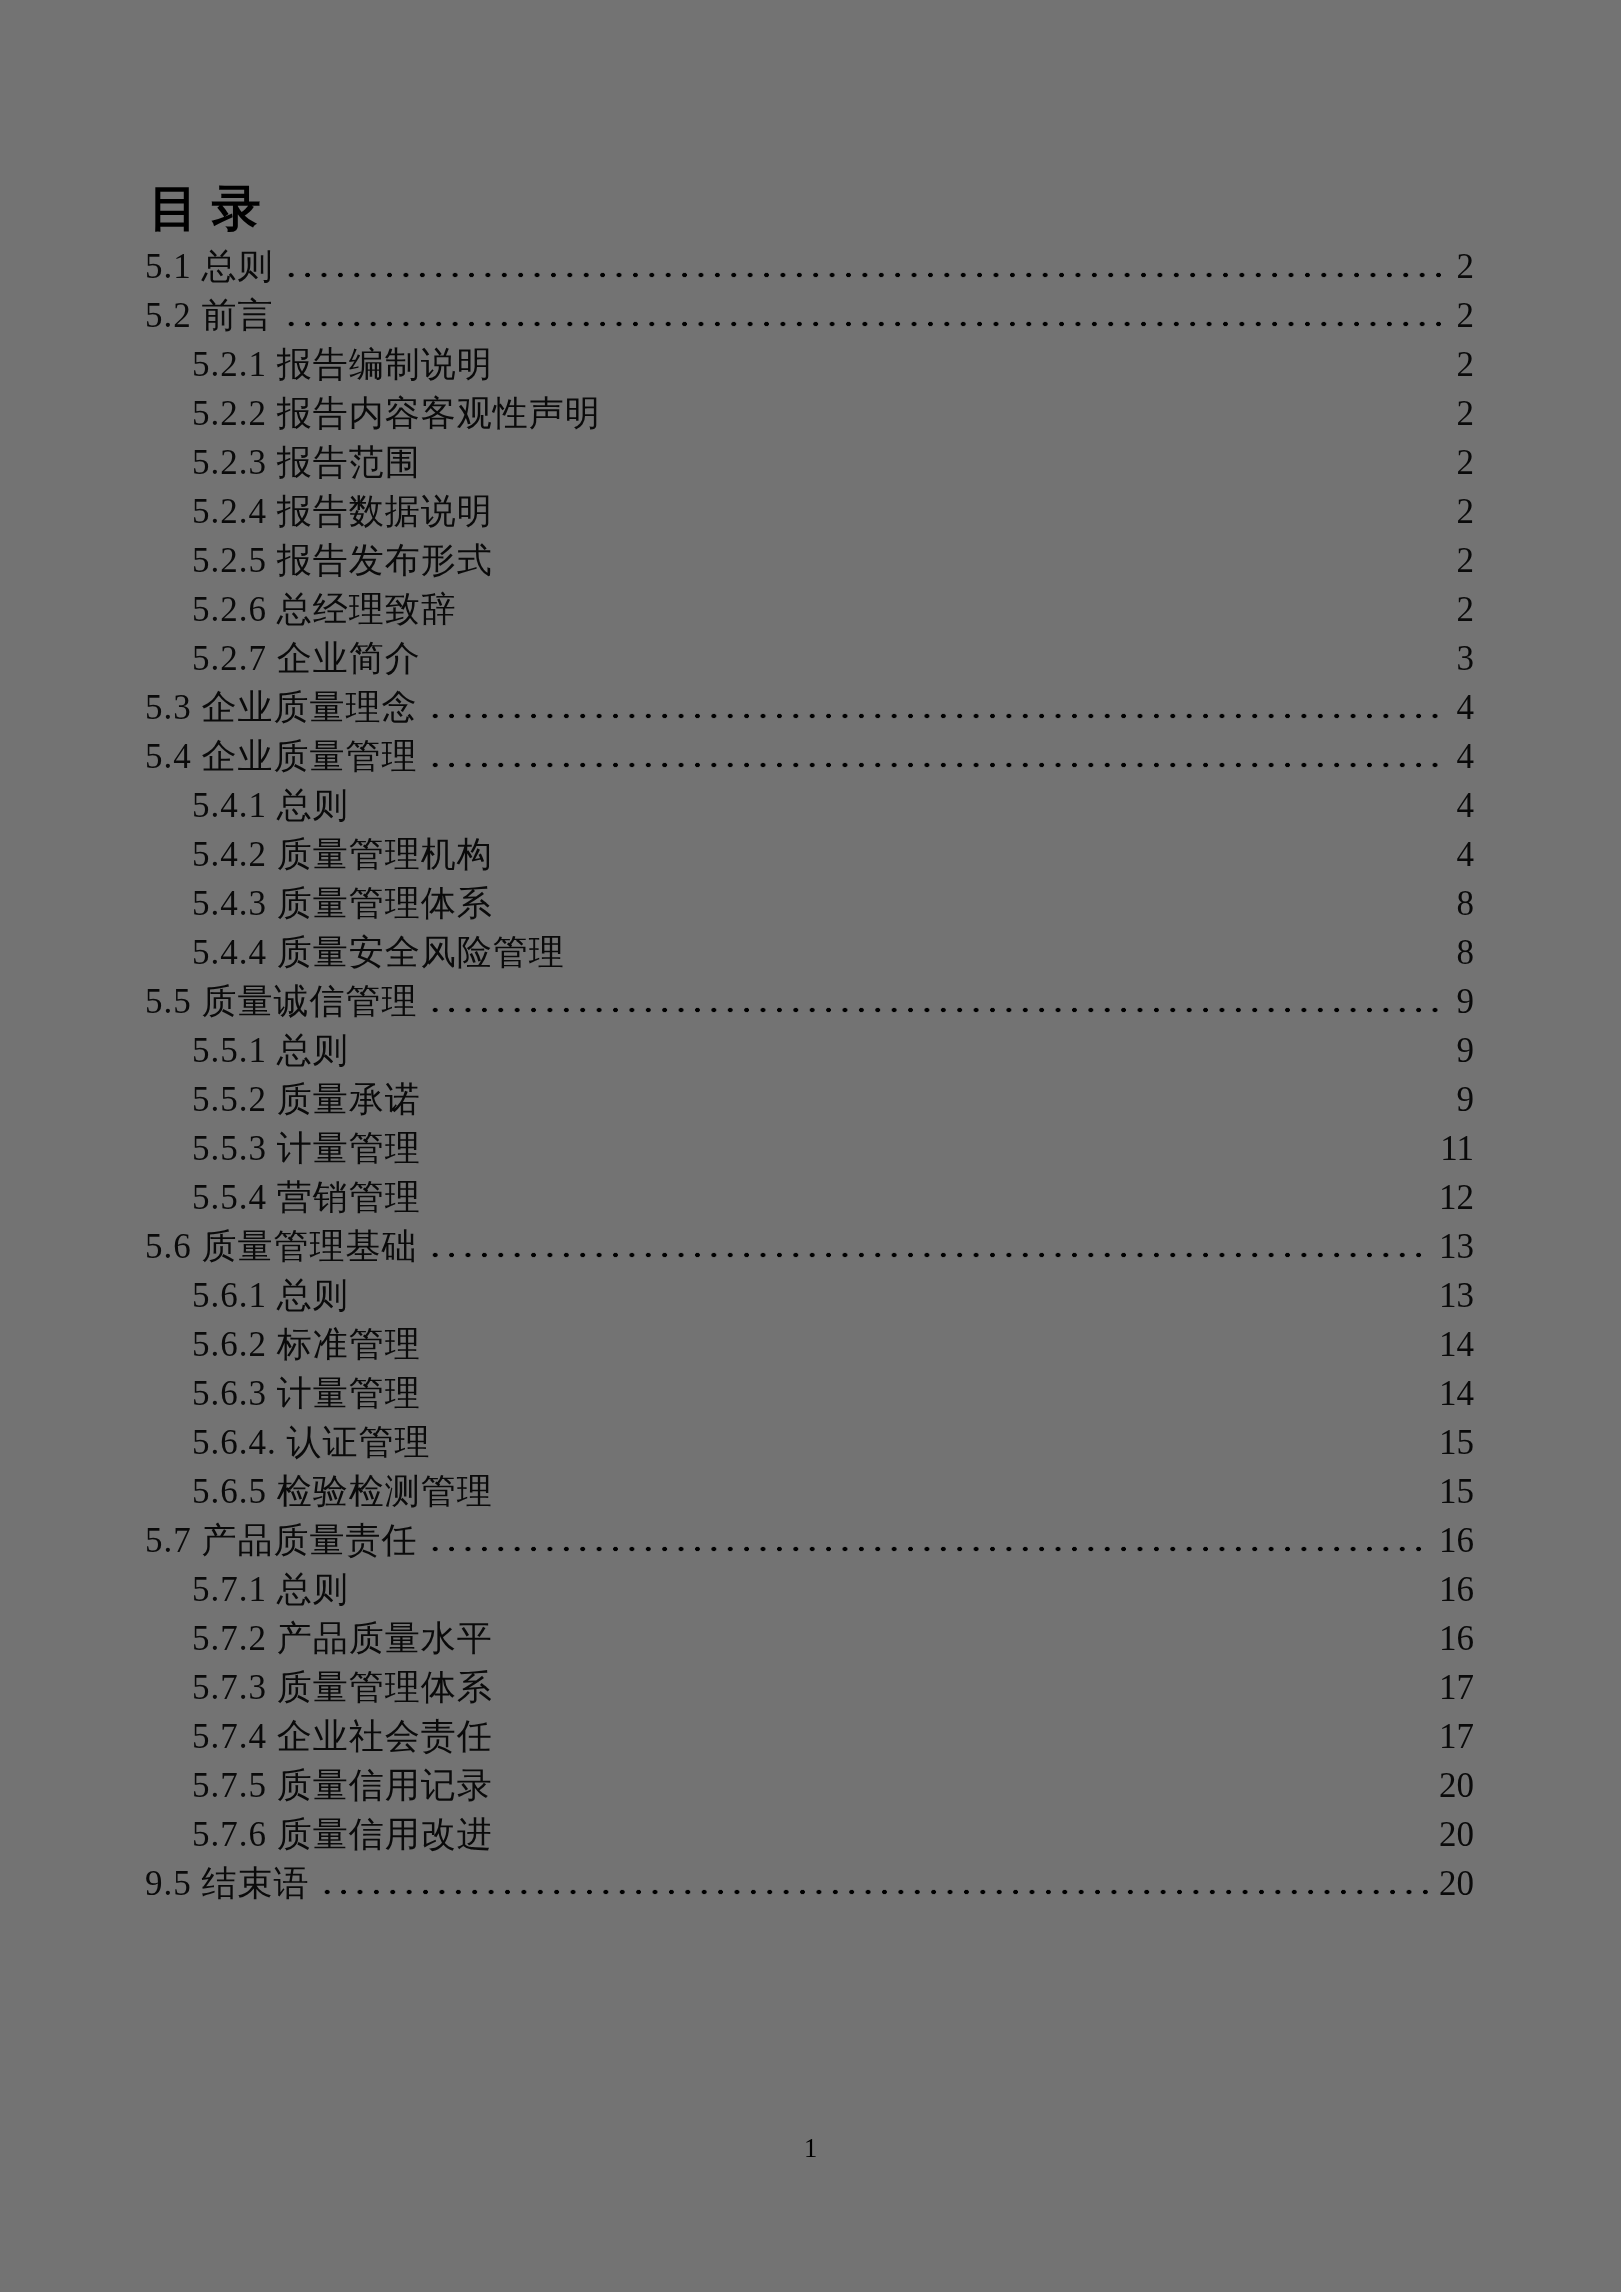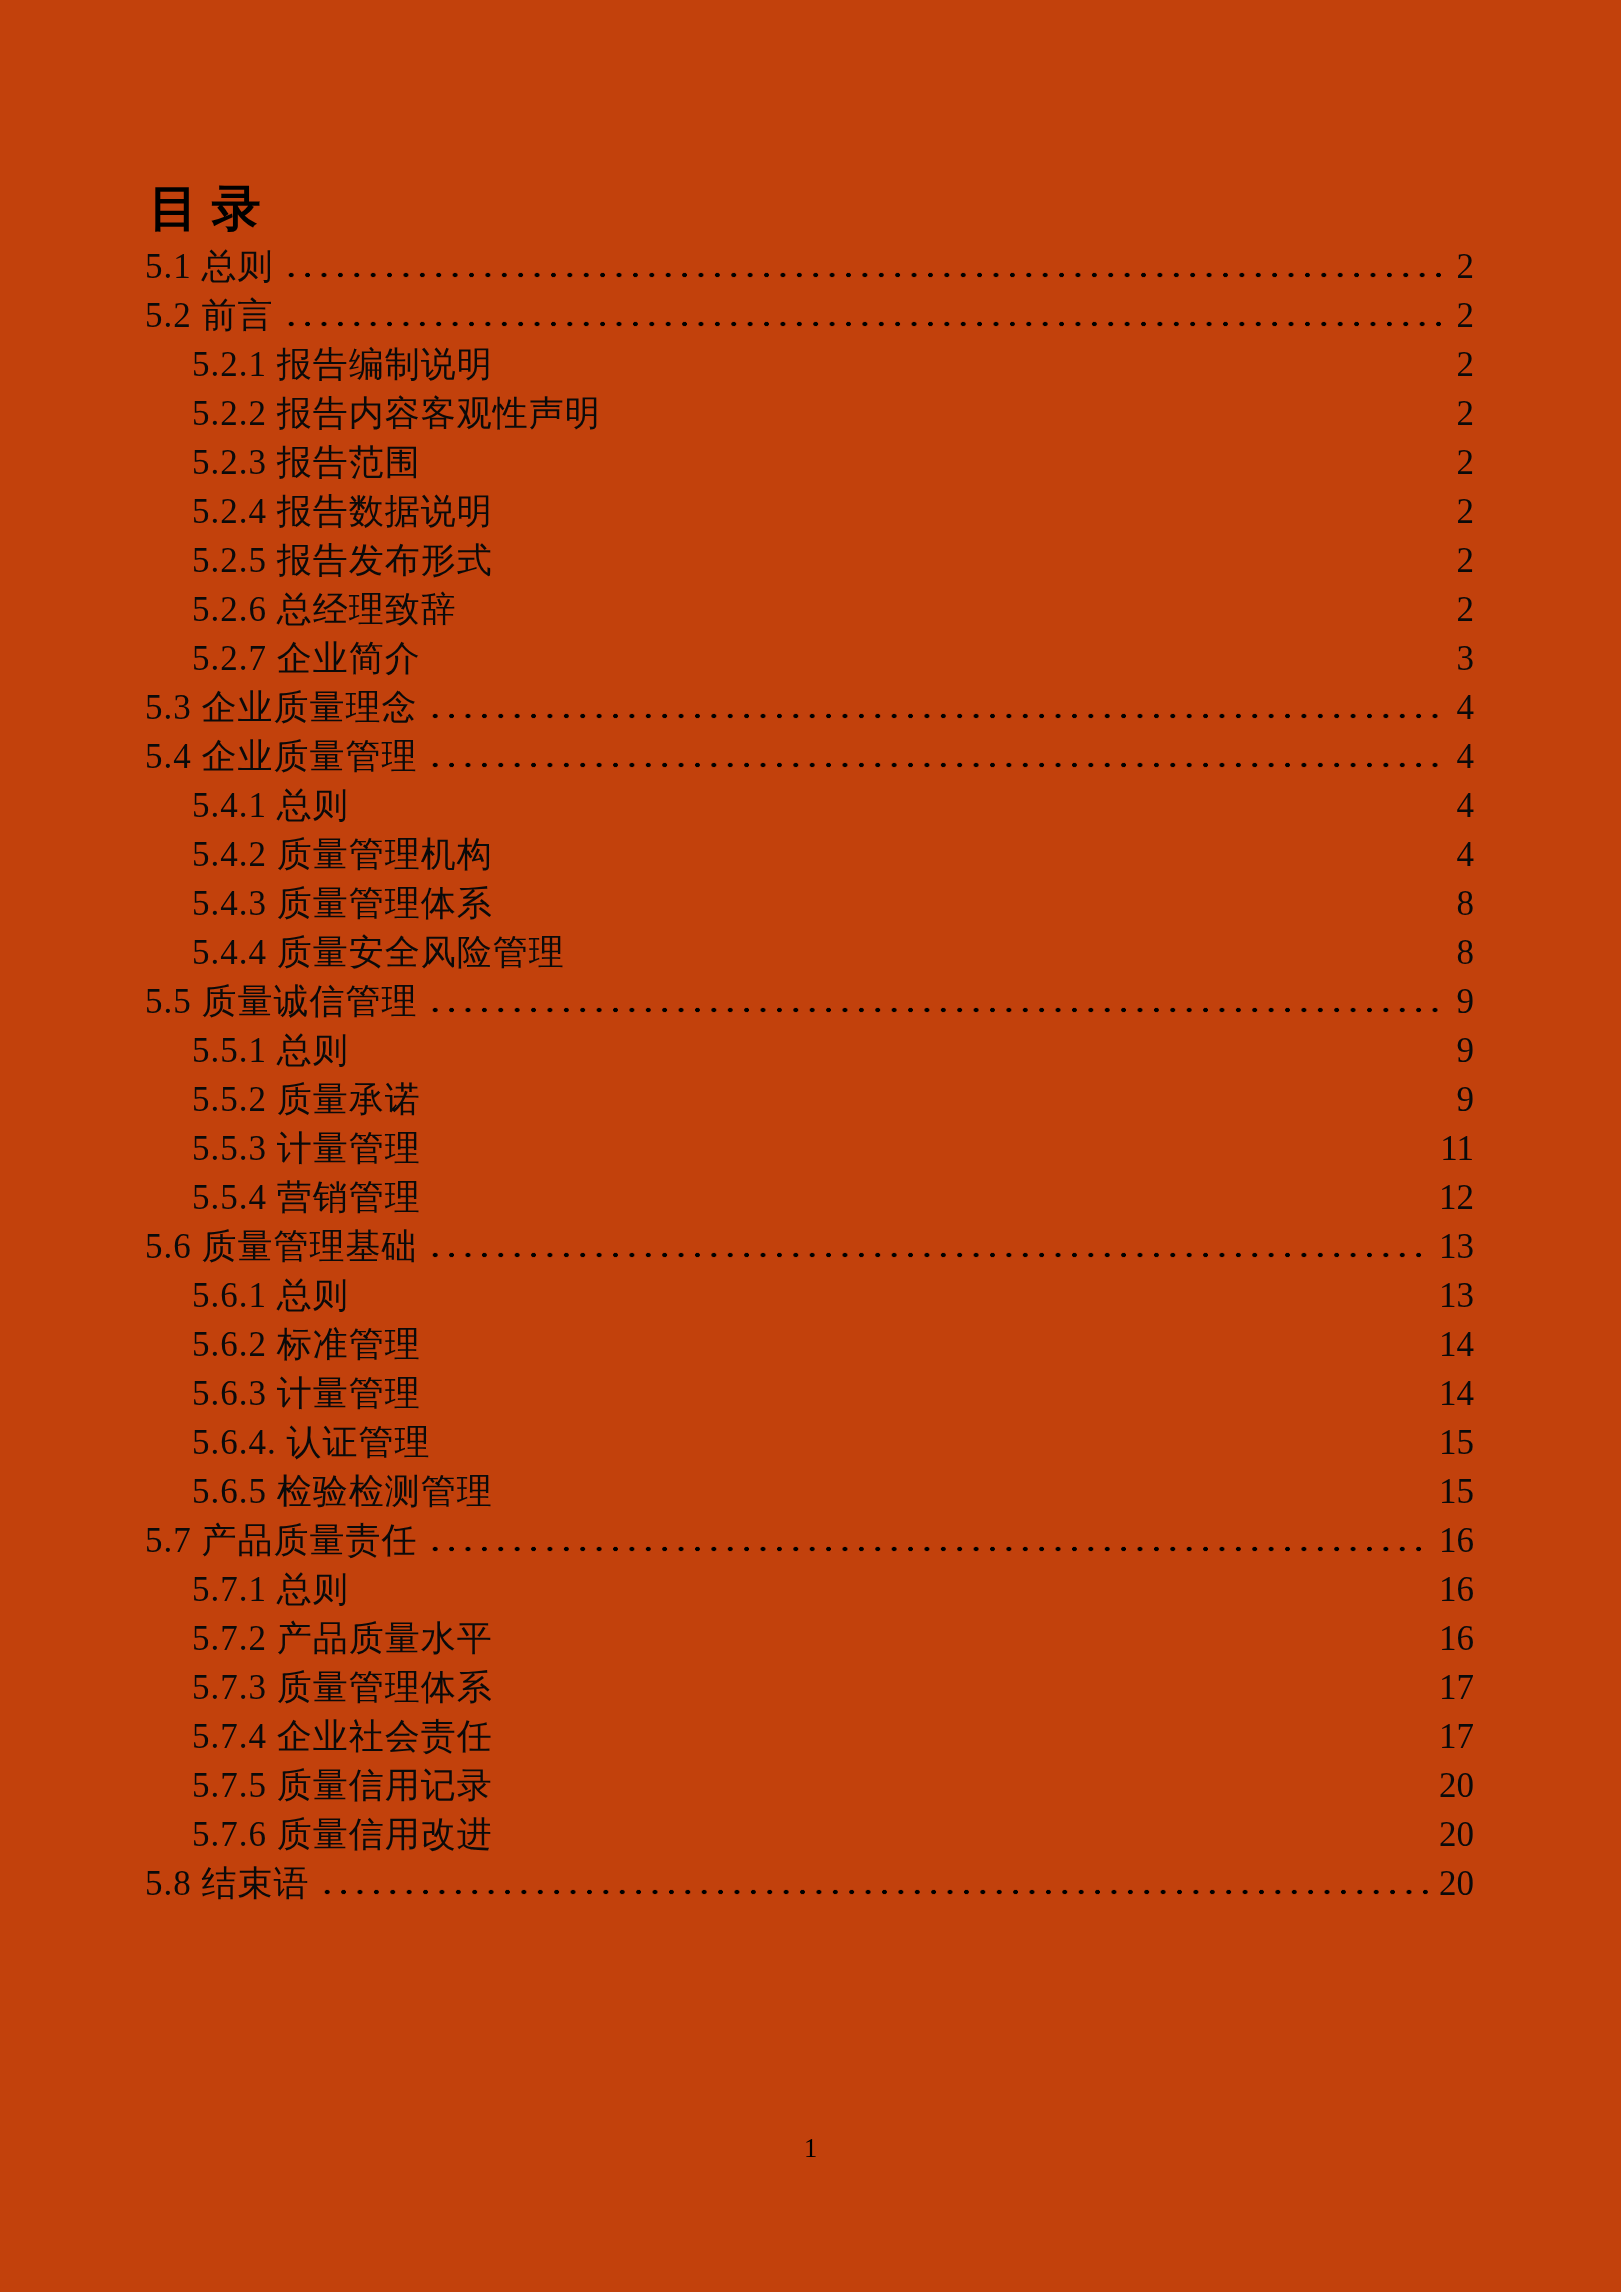--- a/index.html
+++ b/index.html
@@ -4,21 +4,21 @@
 <style>
   html, body {
     margin: 0;
     padding: 0;
     background: #ffffff;
   }
   .page {
     position: relative;
     width: 1621px;
     height: 2293px;
-    background: #c2410c;
+    background: #737373;
     color: #0a0a0a;
     font-family: "Liberation Serif", serif;
     overflow: hidden;
   }
   .toc-title {
     position: absolute;
     left: 149px;
     top: 180px;
     margin: 0;
     font-size: 49px;
@@ -240,21 +240,21 @@
         <span class="toc-label">5.7.5 质量信用记录</span>
         <span class="leader"></span>
         <span class="toc-page">20</span>
       </div>
       <div class="toc-line sub">
         <span class="toc-label">5.7.6 质量信用改进</span>
         <span class="leader"></span>
         <span class="toc-page">20</span>
       </div>
       <div class="toc-line">
-        <span class="toc-label">5.8 结束语</span>
+        <span class="toc-label">9.5 结束语</span>
         <span class="leader"></span>
         <span class="toc-page">20</span>
       </div>
     </div>
 
   <div class="footer-pagenum">1</div>
 </div>
 
 
 </body></html>

